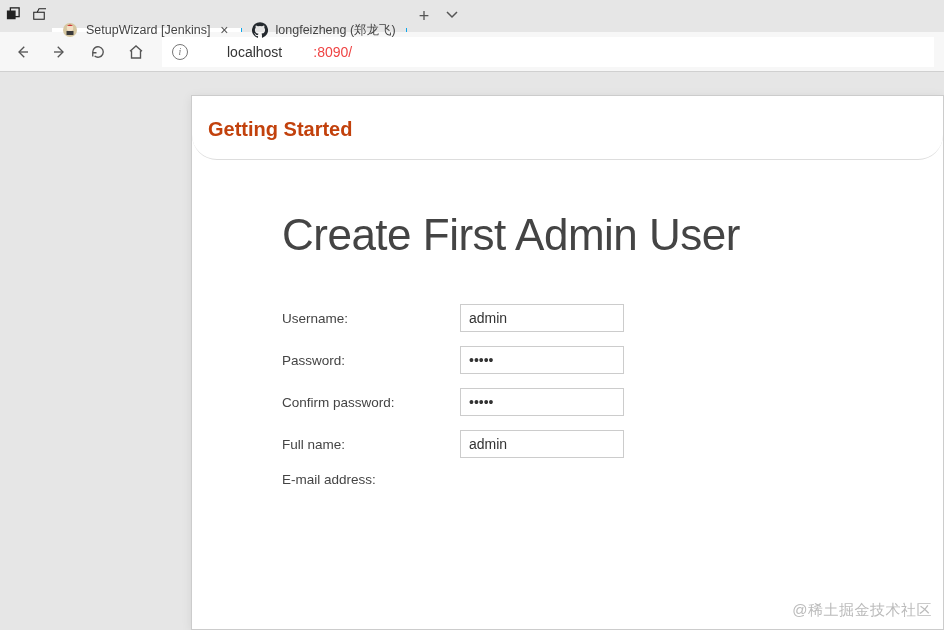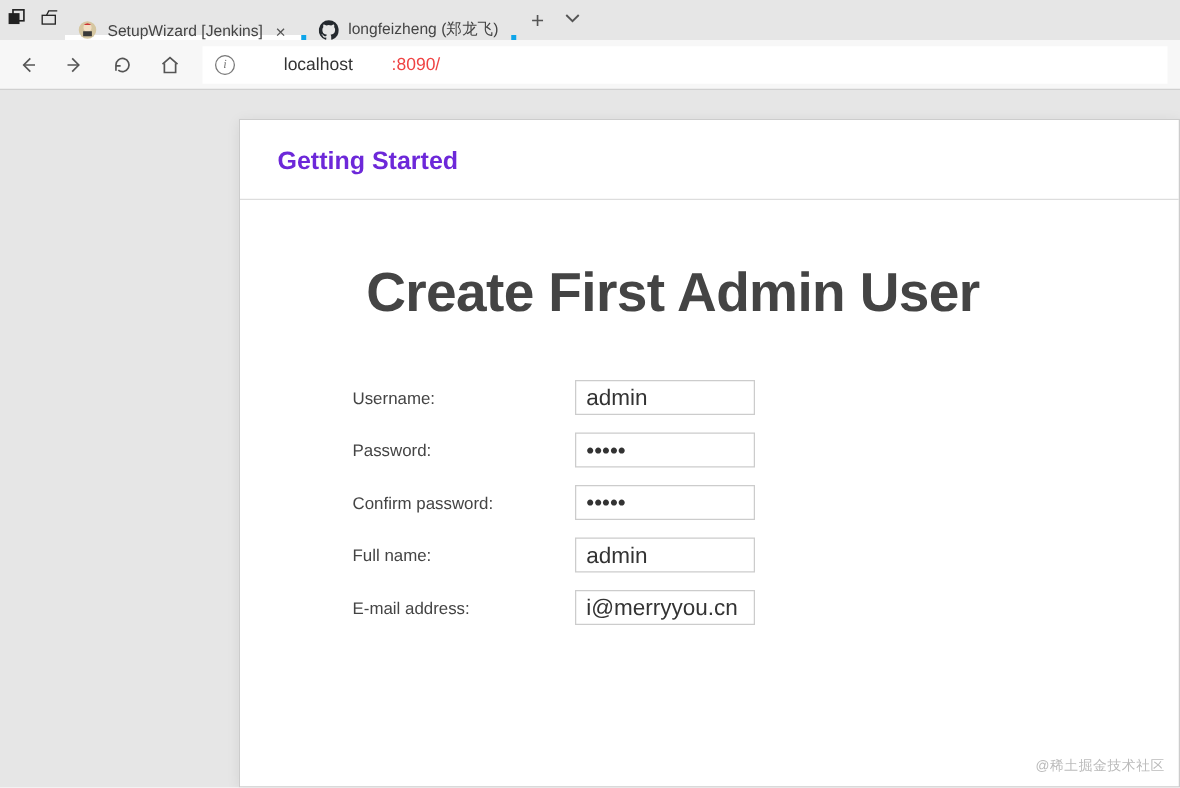--- a/index.html
+++ b/index.html
@@ -3,46 +3,46 @@
   <meta charset="utf-8">
   <style>
     * { margin:0; padding:0; box-sizing:border-box; font-family:"Segoe UI",Arial,sans-serif; }
     body { width:944px; height:630px; background:#e6e6e6; overflow:hidden; position:relative; }
 
     
     .titlebar { height:32px; background:#e6e6e6; display:flex; align-items:stretch; }
     .titlebar-btns { display:flex; align-items:center; padding:0 6px; gap:12px; }
     .titlebar-btns svg { width:14px; height:14px; }
 
-    .tab { display:flex; align-items:flex-end; padding:0 10px; gap:8px; font-size:12.5px; color:#444; border-right:4px solid #0ea5e9; max-width:200px; position:relative;margin-top:28px; }
+    .tab { display:flex; align-items:center; padding:0 10px; gap:8px; font-size:12.5px; color:#444; border-right:1px solid #0ea5e9; max-width:200px; position:relative;margin-top:28px; }
     .tab.active { background:#fff; }
     .tab .favicon { width:16px; height:16px; display:flex; align-items:center; justify-content:center; }
     .tab-title { white-space:nowrap; overflow:hidden; text-overflow:ellipsis; }
     .tab-close { font-size:14px; color:#555; padding:0 2px; line-height:1; }
     .tab-ctrls { display:flex; align-items:center; padding:0 12px; gap:16px; color:#555; }
 
     
     .addrbar { height:40px; background:#f7f7f7; display:flex; align-items:center; padding:0 10px; gap:14px; border-bottom:1px solid #d0d0d0; }
     .nav-btn { width:24px; height:24px; display:flex; align-items:center; justify-content:center; color:#555; }
     .nav-btn svg { width:18px; height:18px; stroke:#555; }
     .urlbox { flex:1; height:30px; background:#fff; border:none; display:flex; align-items:center; padding:0 10px; gap:8px; }
     .url-info { width:16px;height:16px;border:1.2px solid #777;border-radius:50%;display:flex;align-items:center;justify-content:center;font-size:10px;color:#777;font-style:italic;font-family:Georgia,serif; }
     .url-host { font-size:14px; color:#333;margin-left:31px; }
     .url-path { color:#ef4444; }
 
     
     .panel { position:absolute; left:191px; top:95px; right:0; bottom:0; background:#fff; border:1px solid #ccc; box-shadow:0 2px 10px rgba(0,0,0,0.08); }
-    .panel-hd { padding:22px 30px 18px; border-bottom:1px solid #ddd; font-size:20px; font-weight:700; color:#6d28d9; }
+    .panel-hd { padding:22px 16px 18px; border-bottom:1px solid #ddd; font-size:20px; font-weight:700; color:#c2410c;border-radius:25px; }
     .panel-body { padding:50px 30px 30px 90px; }
-    .h1 { font-size:44px; font-weight:700; color:#444; letter-spacing:-0.5px; margin-bottom:44px;margin-left:11px; }
+    .h1 { font-size:44px; font-weight:400; color:#444; letter-spacing:-0.5px; margin-bottom:44px; }
     .form-row { display:flex; align-items:center; margin-bottom:14px;gap:23px; }
     .form-lab { width:155px; font-size:13.5px; color:#444; }
-    .form-inp { width:144px; height:28px; border:1px solid #ccc; padding:0 8px; font-size:18px; color:#333; outline:none; }
+    .form-inp { width:164px; height:28px; border:1px solid #ccc; padding:0 8px; font-size:14px; color:#333; outline:none; }
 
-    .watermark { position:absolute; right:12px; bottom:10px; font-size:11px; color:#bbb; letter-spacing:0.5px; }
+    .watermark { position:absolute; right:12px; bottom:10px; font-size:15px; color:#bbb; letter-spacing:0.5px; }
   </style>
 </head>
 <body>
 
 <div class="titlebar">
   <div class="titlebar-btns">
     <span>
       <svg viewBox="0 0 16 16">
           <rect x="1" y="4" width="10" height="10" fill="#222"></rect>
           <rect x="5" y="1" width="10" height="10" fill="none" stroke="#222" stroke-width="1.5"></rect>
@@ -137,18 +137,17 @@
     <div class="form-row">
       <div class="form-lab">Confirm password:</div>
       <input class="form-inp" type="password" value="•••••" style="">
     </div>
     <div class="form-row">
       <div class="form-lab">Full name:</div>
       <input class="form-inp" type="text" value="admin" style="">
     </div>
     <div class="form-row">
       <div class="form-lab">E-mail address:</div>
-      <input class="form-inp" type="text" value="i@merryyou.cn" style="">
     </div>
   </div>
 </div>
 
 <div class="watermark">@稀土掘金技术社区</div>
 
 </body></html>

